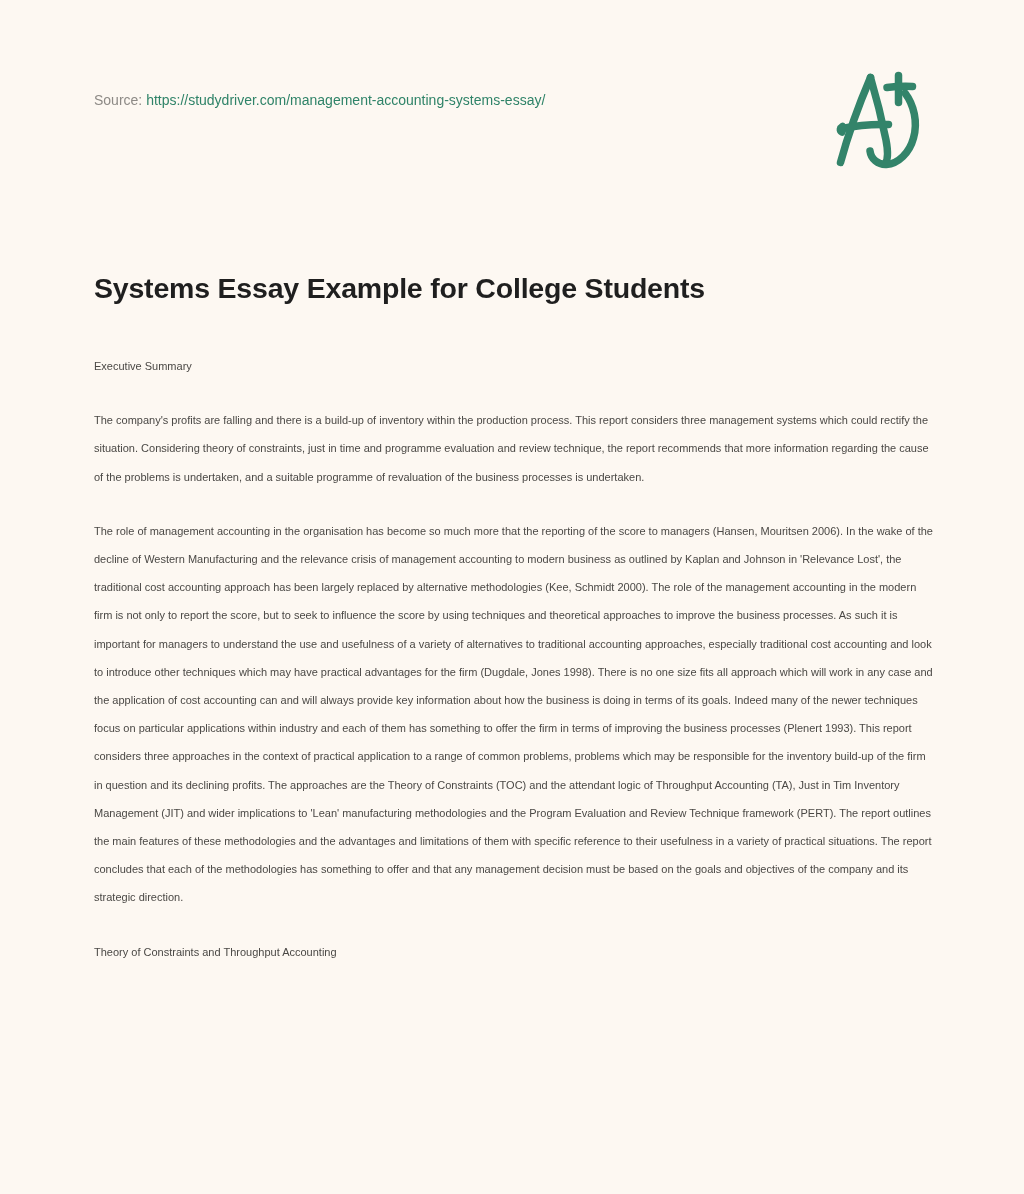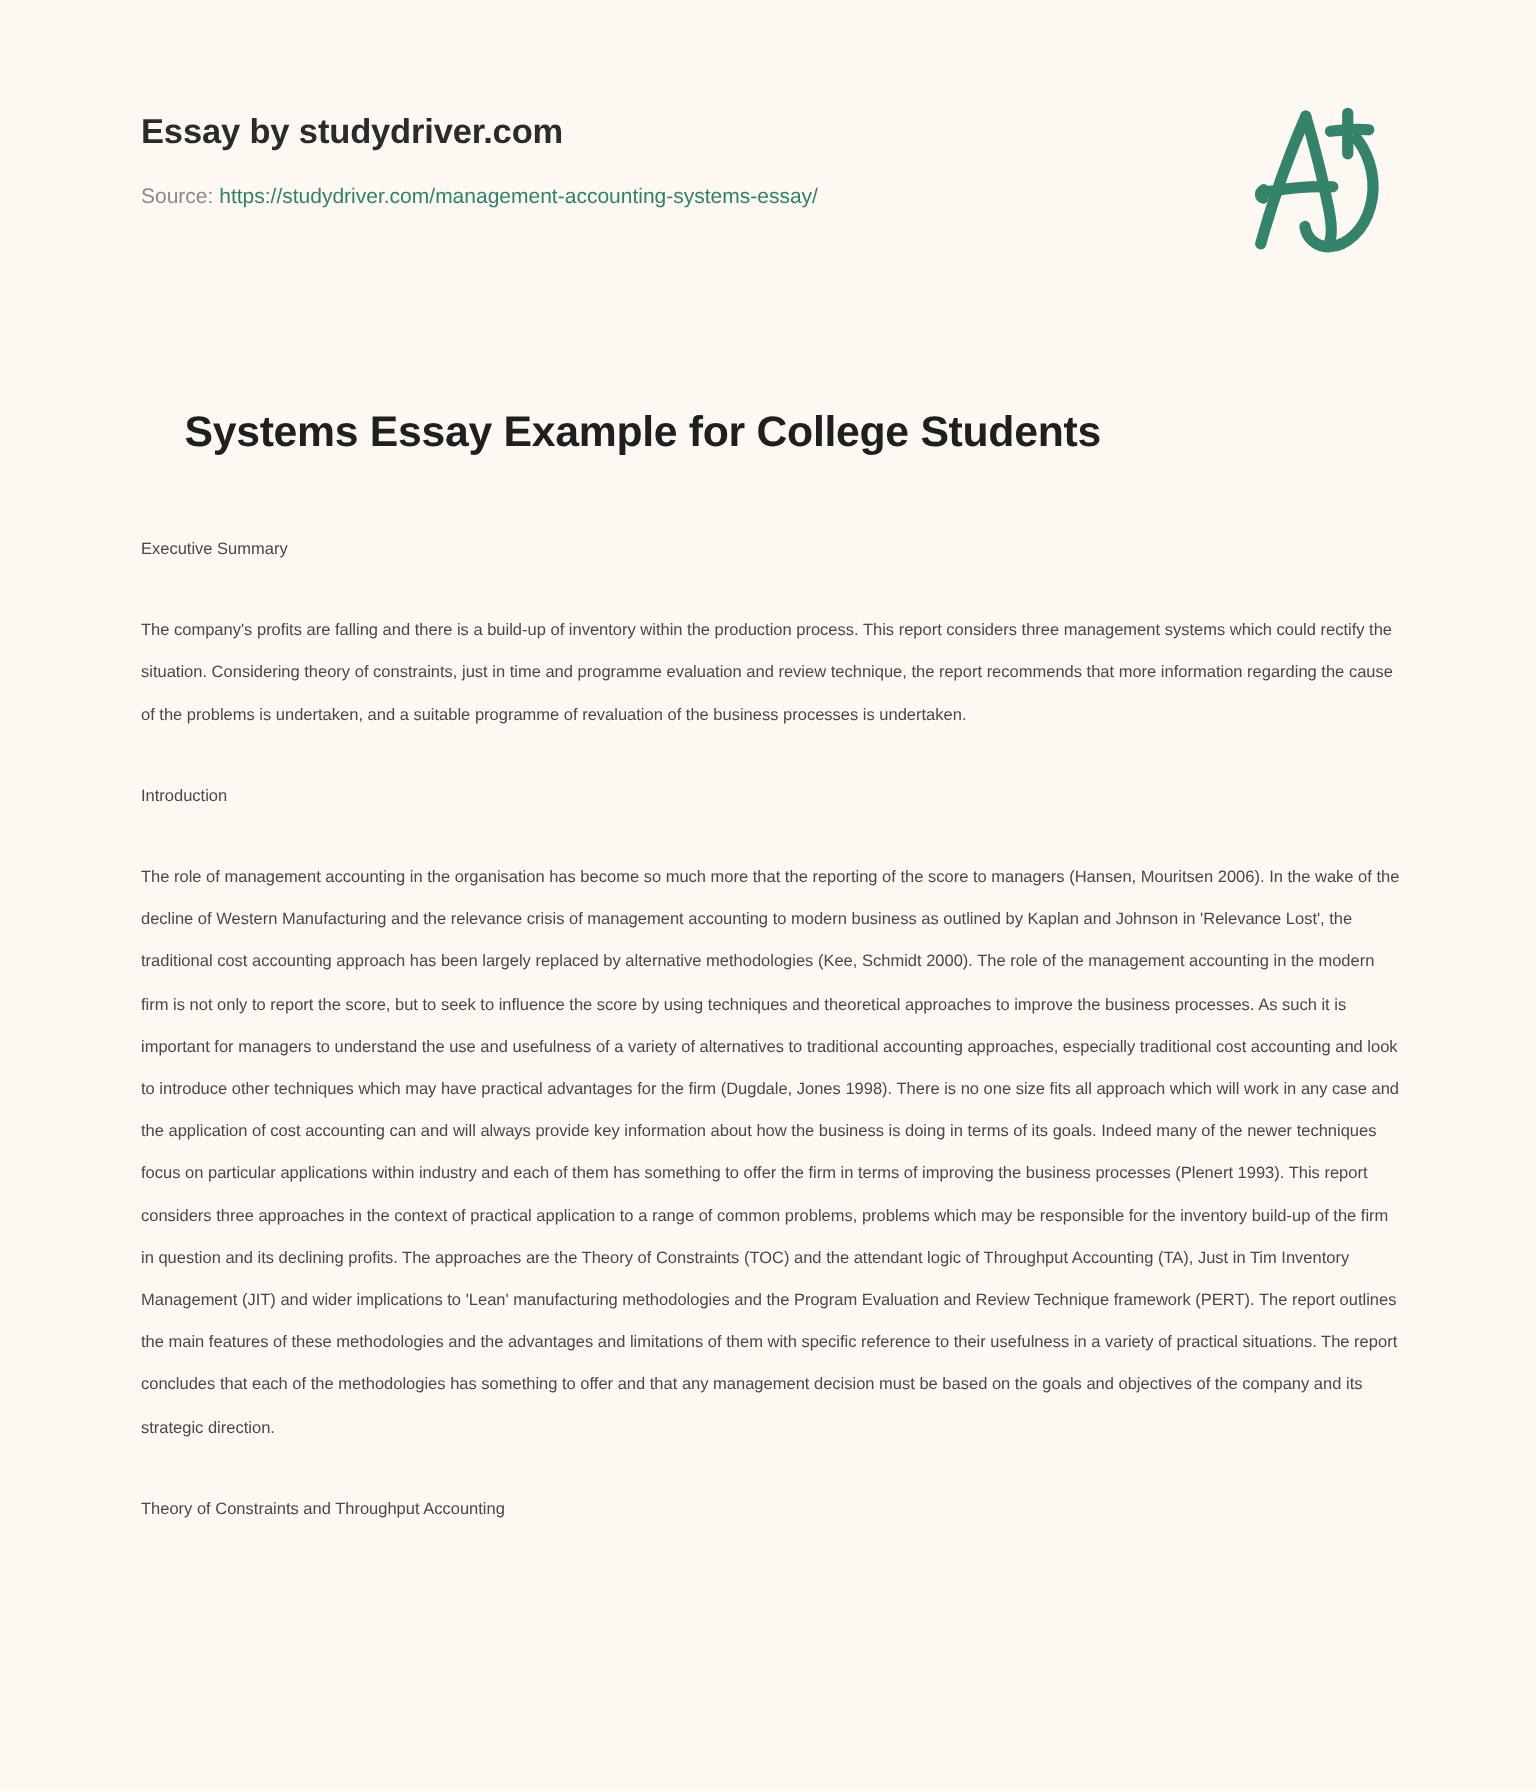--- a/index.html
+++ b/index.html
@@ -82,21 +82,20 @@
   .doc-title {
     position: absolute;
     left: 94px;
     top: 250px;
     width: 860px;
     font-size: 28.5px;
     font-weight: bold;
     color: #1F1F1F;
     line-height: 38px;
     letter-spacing: -0.2px;
-    margin-left: 29px;
   }
 
   
   .article {
     position: absolute;
     left: 94px;
     top: 352px;
     width: 840px;
   }
 
@@ -113,21 +112,20 @@
   }
 </style>
 </head>
 <body>
 
 <div class="page">
 
   <div class="header">
 
     <div class="header-text">
-      <div class="site-byline">Essay by studydriver.com</div>
 
       <div class="source-line">
         <span class="source-label">Source:</span>
         <span class="source-url">https://studydriver.com/management-accounting-systems-essay/</span>
       </div>
     </div>
 
     <div class="logo">
       <svg viewBox="0 0 128 128" xmlns="http://www.w3.org/2000/svg">
         <g fill="none" stroke="#33846A" stroke-width="7.5" stroke-linecap="round" stroke-linejoin="round">
@@ -150,19 +148,18 @@
       </svg>
     </div>
 
   </div>
 
   <h1 class="doc-title">Systems Essay Example for College Students</h1>
 
   <div class="article">
     <p class="block heading">Executive Summary</p>
     <p class="block">The company's profits are falling and there is a build-up of inventory within the production process. This report considers three management systems which could rectify the situation. Considering theory of constraints, just in time and programme evaluation and review technique, the report recommends that more information regarding the cause of the problems is undertaken, and a suitable programme of revaluation of the business processes is undertaken.</p>
-    <p class="block heading">Introduction</p>
     <p class="block">The role of management accounting in the organisation has become so much more that the reporting of the score to managers (Hansen, Mouritsen 2006). In the wake of the decline of Western Manufacturing and the relevance crisis of management accounting to modern business as outlined by Kaplan and Johnson in 'Relevance Lost', the traditional cost accounting approach has been largely replaced by alternative methodologies (Kee, Schmidt 2000). The role of the management accounting in the modern firm is not only to report the score, but to seek to influence the score by using techniques and theoretical approaches to improve the business processes. As such it is important for managers to understand the use and usefulness of a variety of alternatives to traditional accounting approaches, especially traditional cost accounting and look to introduce other techniques which may have practical advantages for the firm (Dugdale, Jones 1998). There is no one size fits all approach which will work in any case and the application of cost accounting can and will always provide key information about how the business is doing in terms of its goals. Indeed many of the newer techniques focus on particular applications within industry and each of them has something to offer the firm in terms of improving the business processes (Plenert 1993). This report considers three approaches in the context of practical application to a range of common problems, problems which may be responsible for the inventory build-up of the firm in question and its declining profits. The approaches are the Theory of Constraints (TOC) and the attendant logic of Throughput Accounting (TA), Just in Tim Inventory Management (JIT) and wider implications to 'Lean' manufacturing methodologies and the Program Evaluation and Review Technique framework (PERT). The report outlines the main features of these methodologies and the advantages and limitations of them with specific reference to their usefulness in a variety of practical situations. The report concludes that each of the methodologies has something to offer and that any management decision must be based on the goals and objectives of the company and its strategic direction.</p>
     <p class="block heading">Theory of Constraints and Throughput Accounting</p>
 
   </div>
 
 </div>
 
 </body></html>

